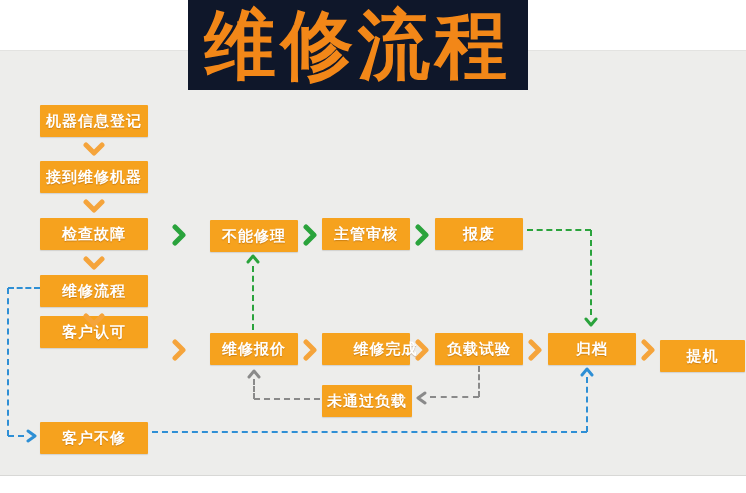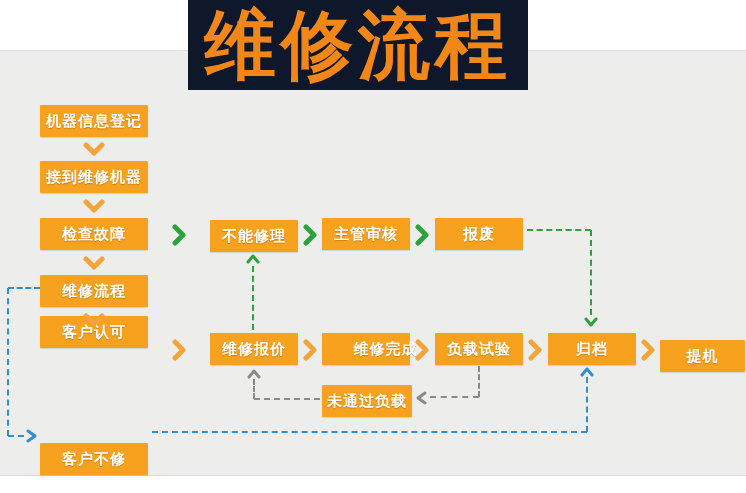--- a/index.html
+++ b/index.html
@@ -50,21 +50,21 @@
 
   <div class="title-patch">
     <div class="title-text">维修流程</div>
   </div>
 
   <div class="box" style="left:40px;top:105px;width:108px;height:32px;">机器信息登记</div>
   <div class="box" style="left:40px;top:161px;width:108px;height:32px;">接到维修机器</div>
   <div class="box" style="left:40px;top:218px;width:108px;height:32px;text-align:right;">检查故障</div>
   <div class="box" style="left:40px;top:275px;width:108px;height:32px;">维修流程</div>
   <div class="box" style="left:40px;top:316px;width:108px;height:32px;">客户认可</div>
-  <div class="box" style="left:40px;top:422px;width:108px;height:32px;margin-top:21px;">客户不修</div>
+  <div class="box" style="left:40px;top:422px;width:108px;height:32px;">客户不修</div>
 
   <div class="box" style="left:210px;top:220px;width:88px;height:32px;">不能修理</div>
   <div class="box" style="left:435px;top:218px;width:88px;height:32px;">报废</div>
   <div class="box" style="left:322px;top:218px;width:88px;height:32px;">主管审核</div>
 
   <div class="box" style="left:210px;top:333px;width:88px;height:32px;">维修报价</div>
   <div class="box" style="left:322px;top:333px;width:88px;height:32px;padding-left:39px;">维修完成</div>
   <div class="box" style="left:548px;top:333px;width:88px;height:32px;">归档</div>
   <div class="box" style="left:435px;top:333px;width:88px;height:32px;">负载试验</div>
   <div class="box" style="left:660px;top:340px;width:85px;height:32px;">提机</div>

